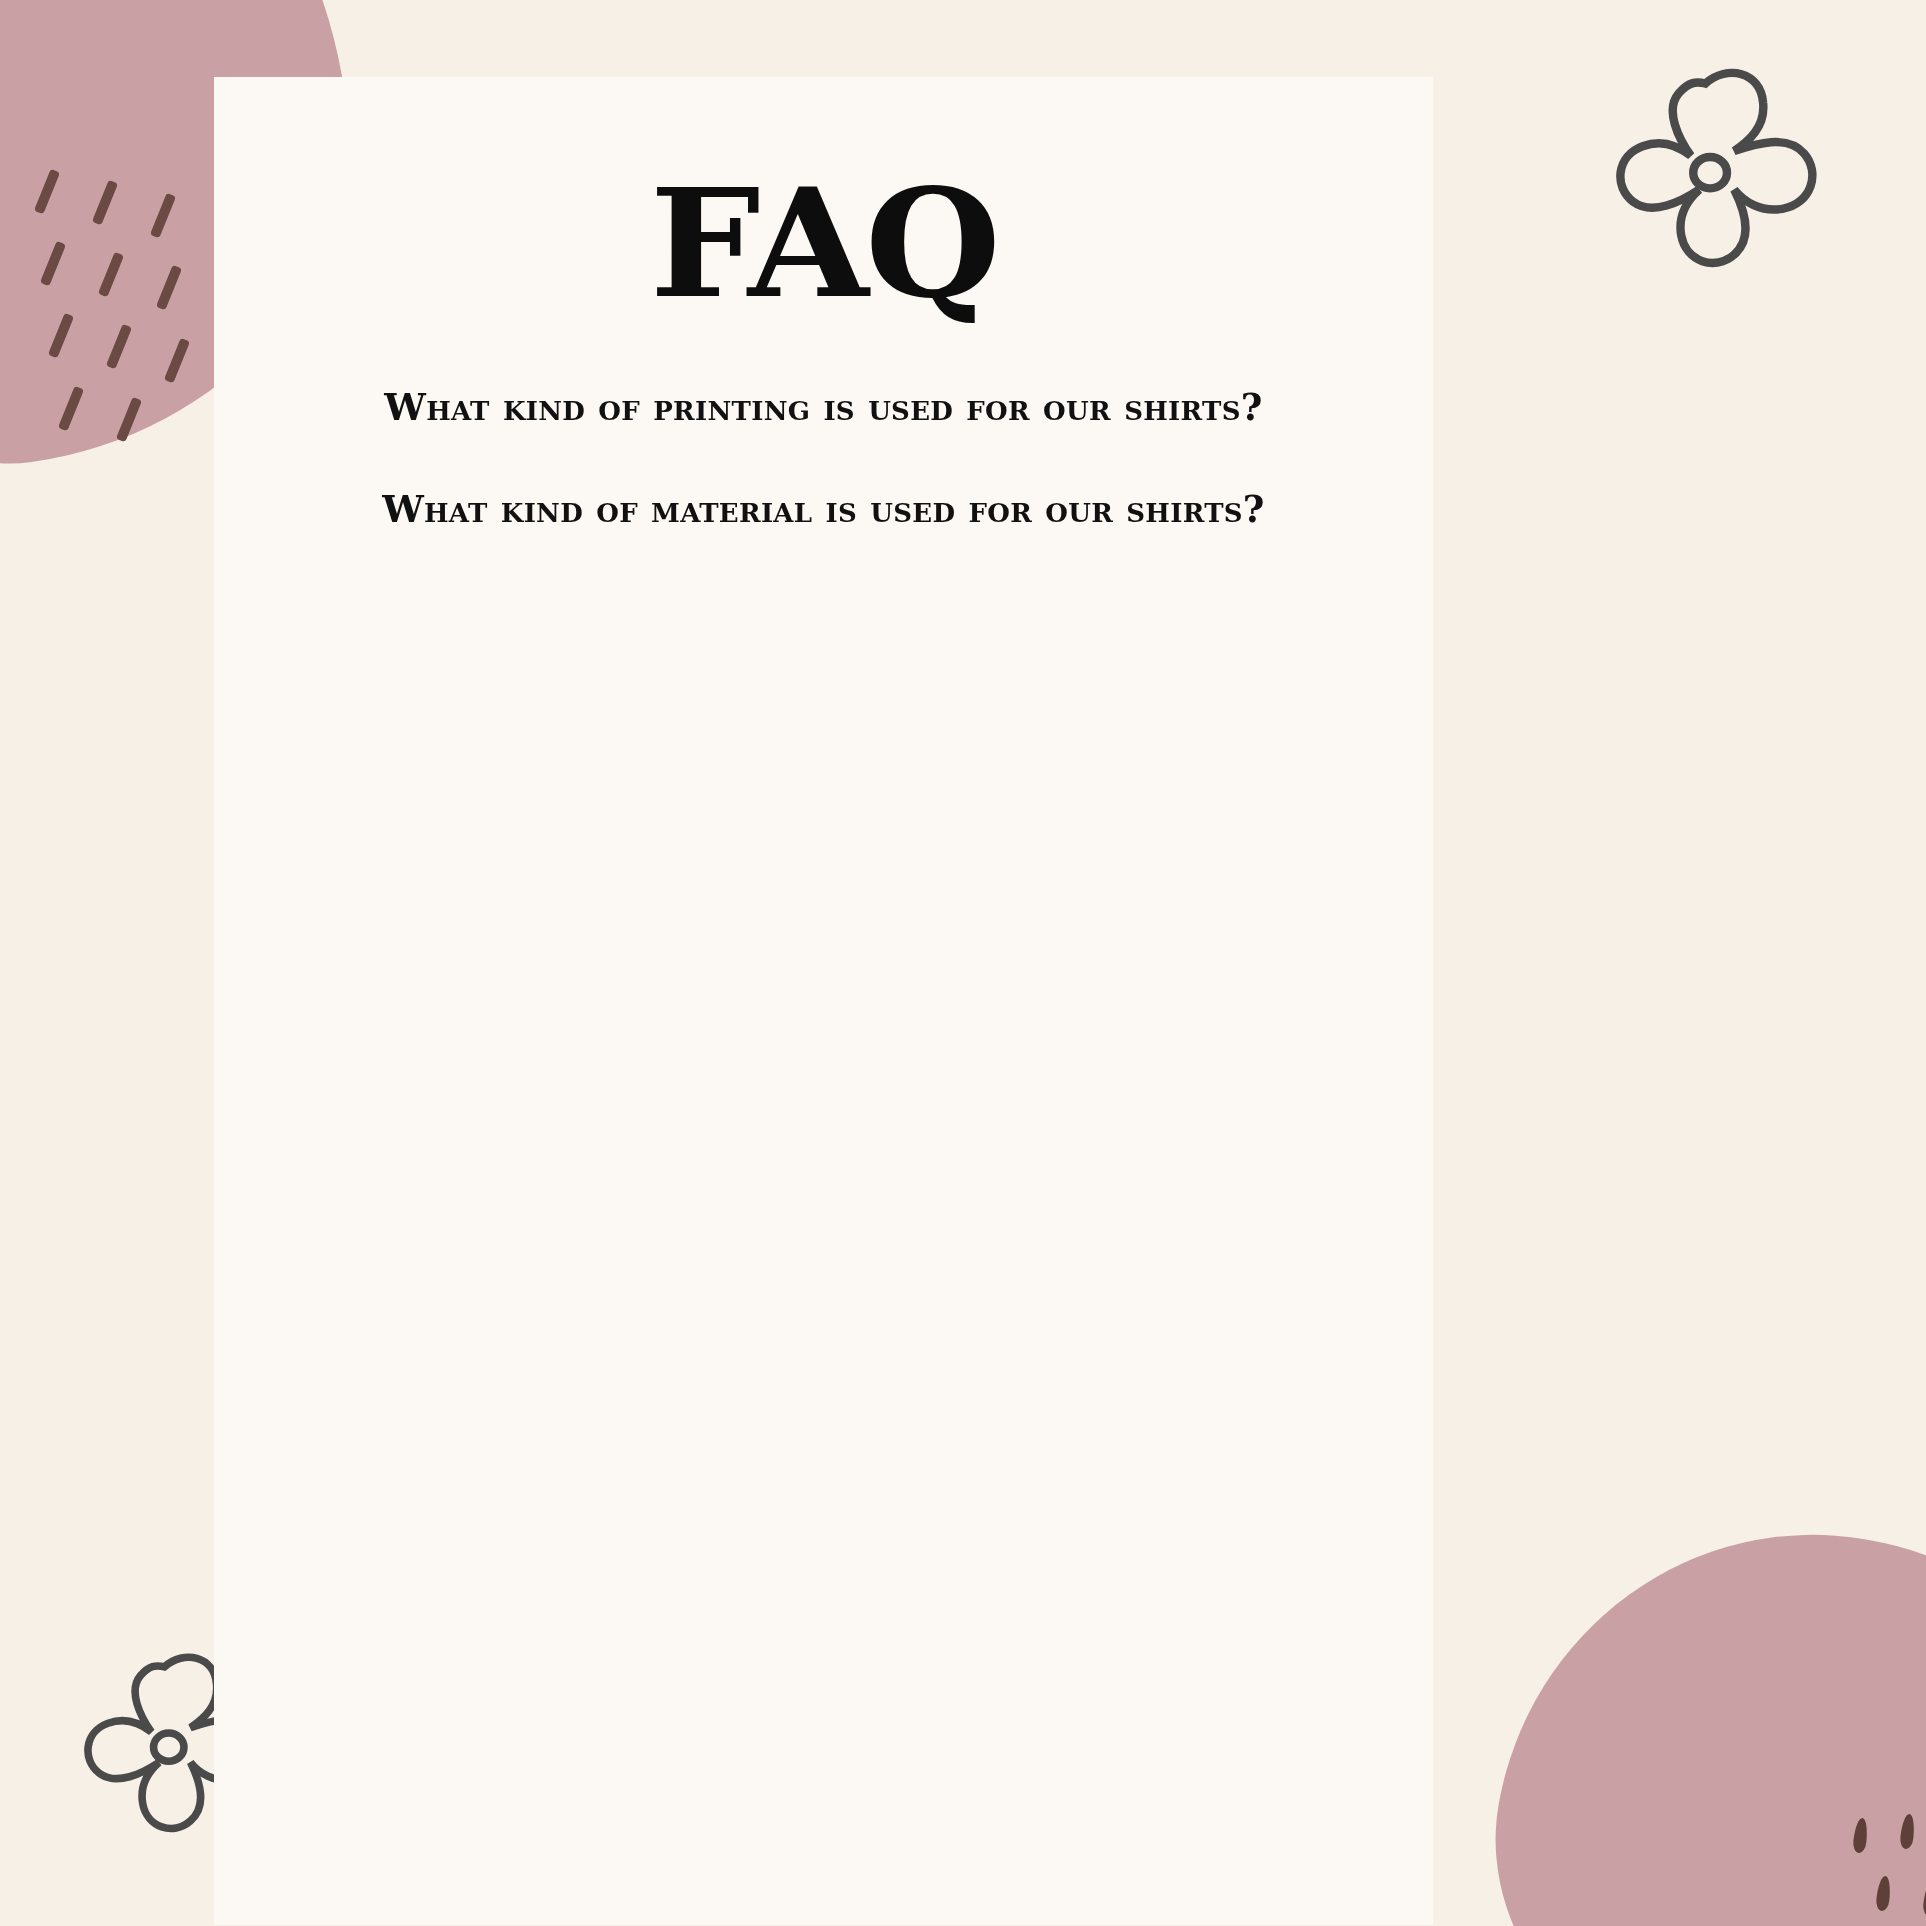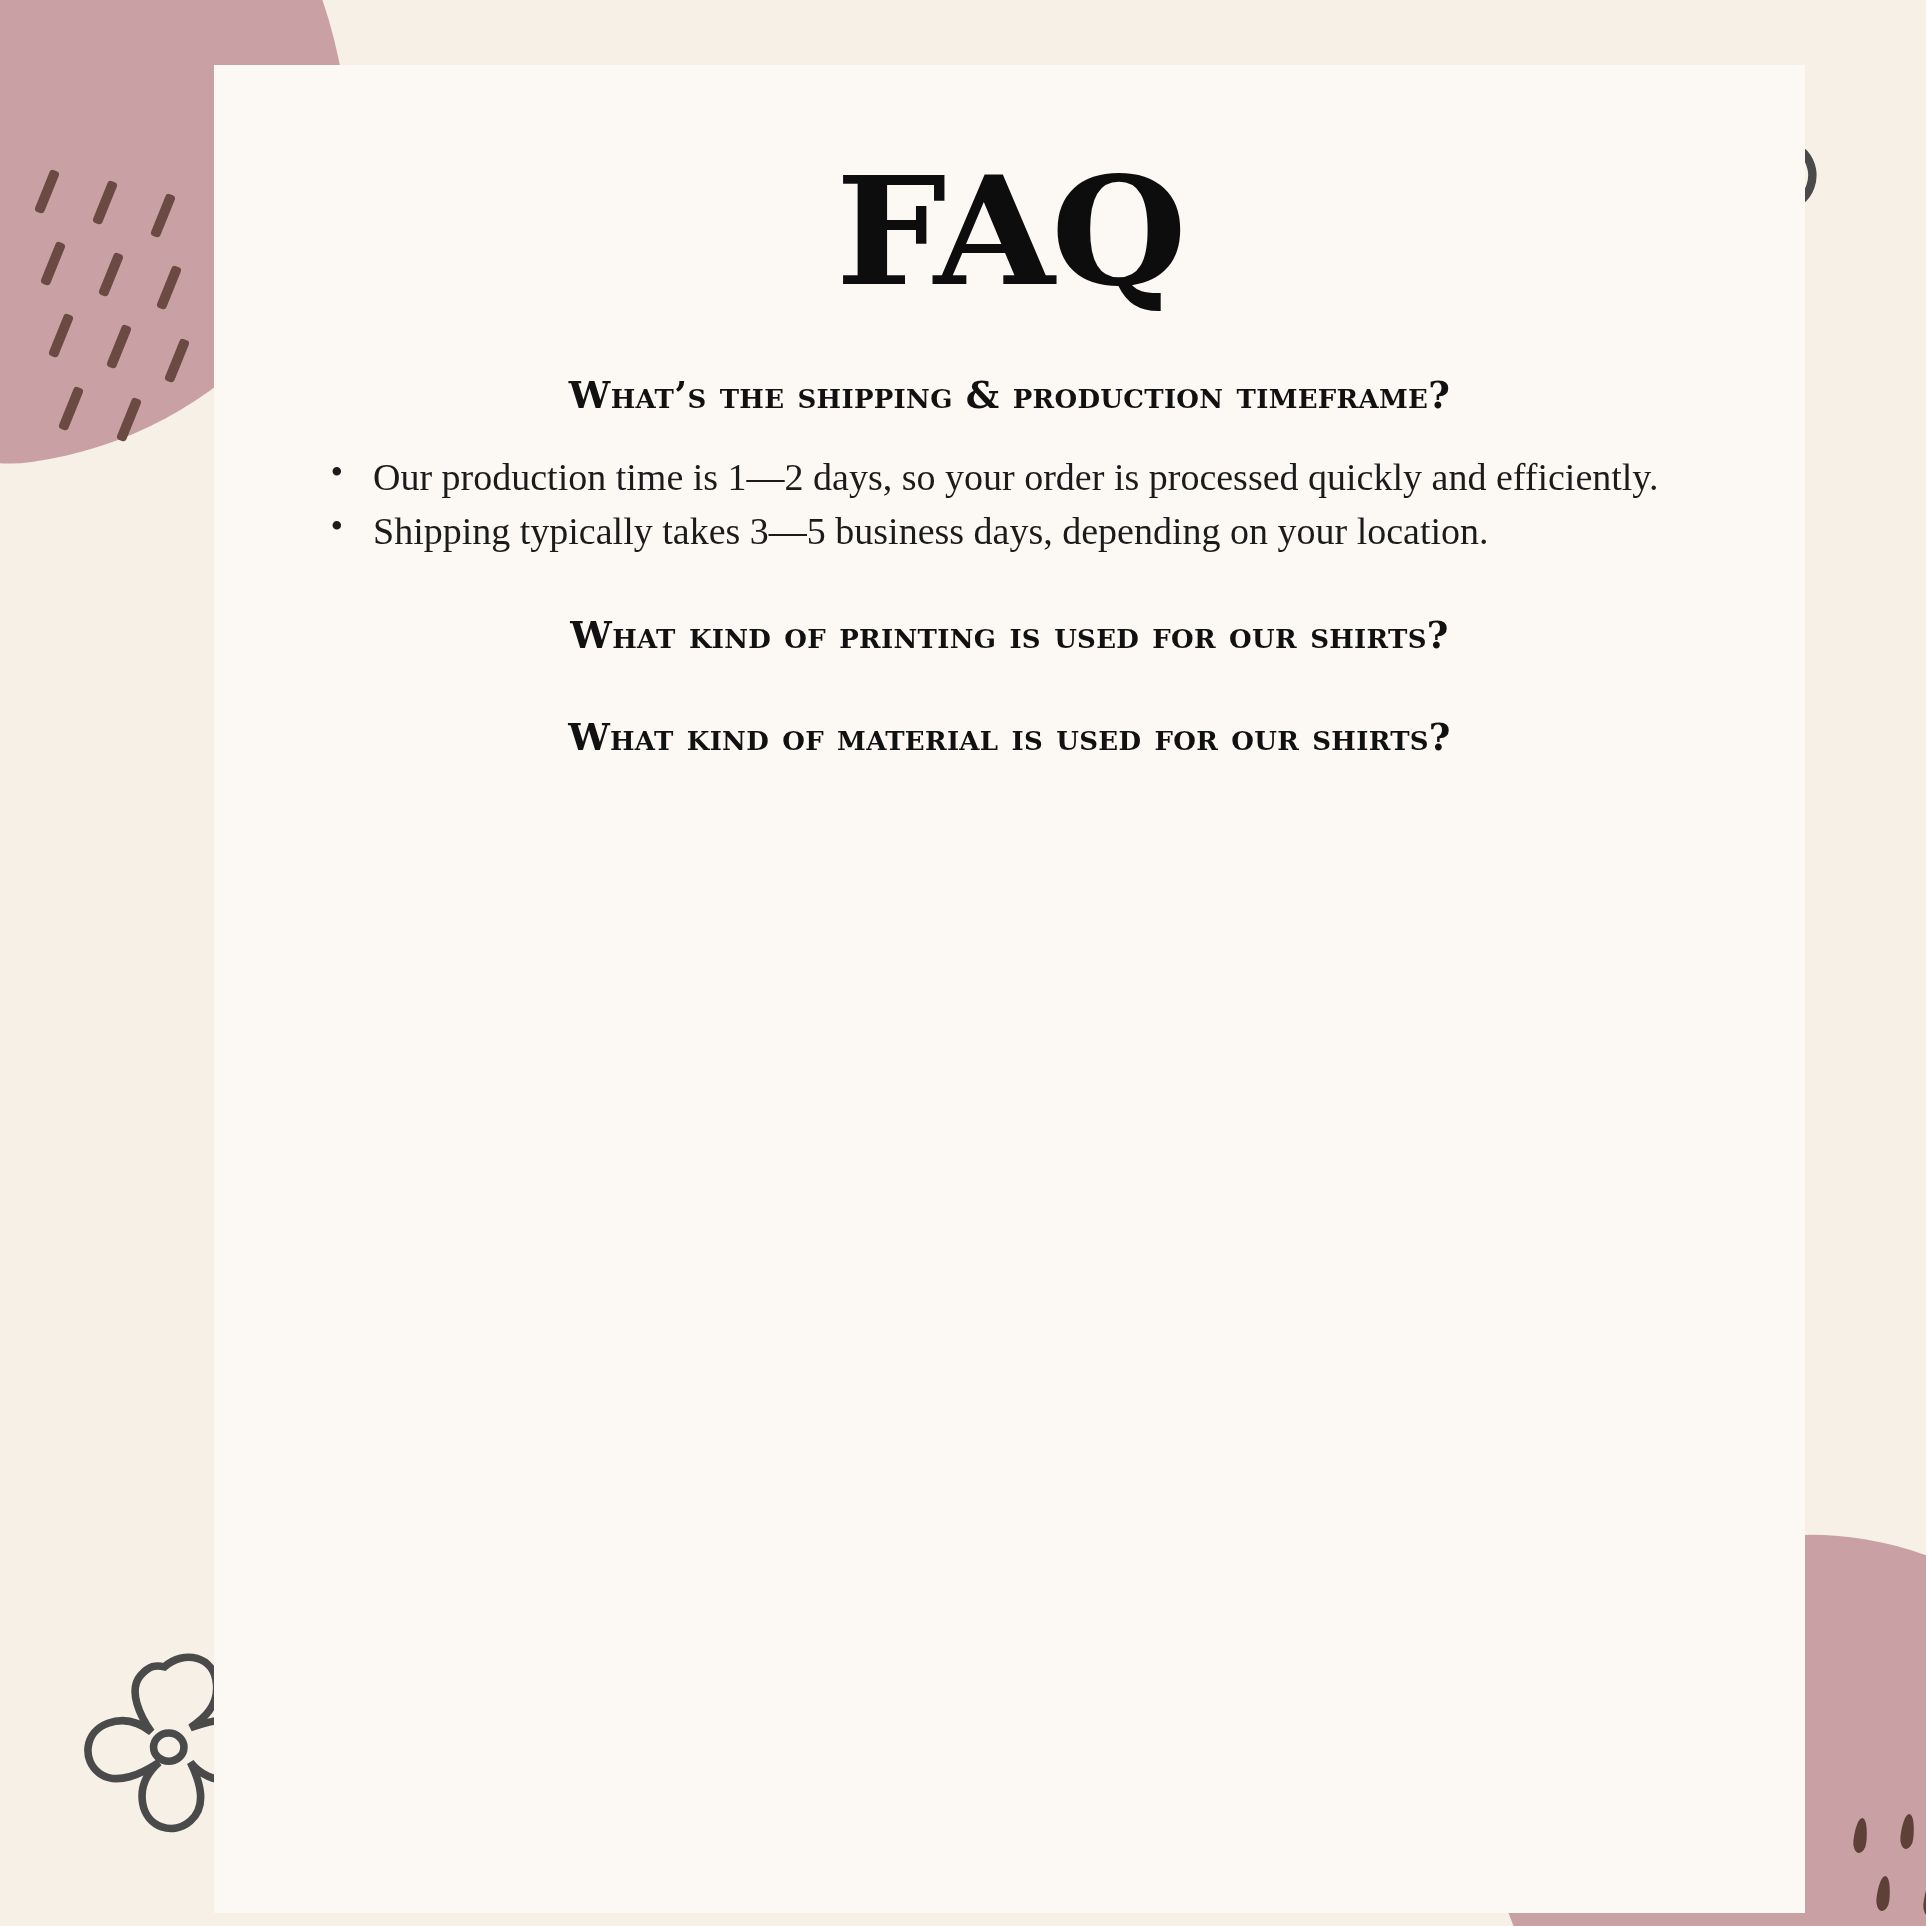--- a/index.html
+++ b/index.html
@@ -65,22 +65,22 @@
     fill: none;
     stroke-width: 7;
   }
   .flower-top-right { top: 57px; right: 93px; }
   .flower-bottom-left { bottom: 66px; left: 51px; }
 
   
   .card {
     position: absolute;
     left: 214px;
-    top: 65px;
-    width: 1591px;
+    top: 77px;
+    width: 1219px;
     height: 1848px;
     background: #fcf9f5;
     box-shadow: 0 0 0 0 rgba(0,0,0,0);
   }
 
   .card-inner {
     padding: 48px 78px 0 78px;
   }
 
   .faq-title {
@@ -183,27 +183,20 @@
              C68 68 82 74 92 82 C82 68 70 44 82 30 C90 21 96 20 104 22 Z"></path>
     <ellipse cx="108" cy="96" rx="14" ry="13"></ellipse>
   </svg>
 </div>
 
 <div class="card">
   <div class="card-inner">
 
     <div class="faq-title">FAQ</div>
 
-    <div class="block">
-      <h2 class="question">What’s the shipping &amp; production timeframe?</h2>
-      <ul class="answers">
-        <li>Our production time is 1—2 days, so your order is processed quickly and efficiently.</li>
-        <li>Shipping typically takes 3—5 business days, depending on your location.</li>
-      </ul>
-    </div>
 
     <div class="block">
       <h2 class="question">What kind of printing is used for our shirts?</h2>
       <ul class="answers">
       </ul>
     </div>
 
     <div class="block">
       <h2 class="question">What kind of material is used for our shirts?</h2>
     </div>

